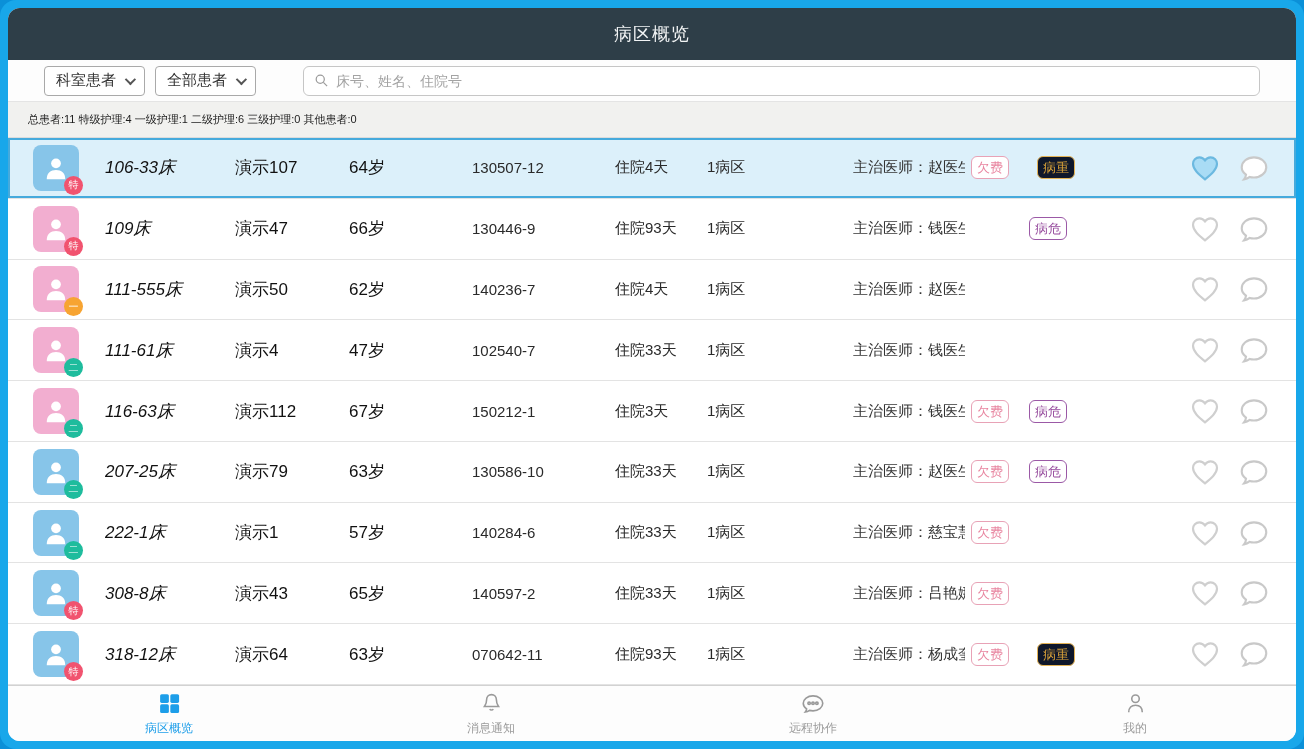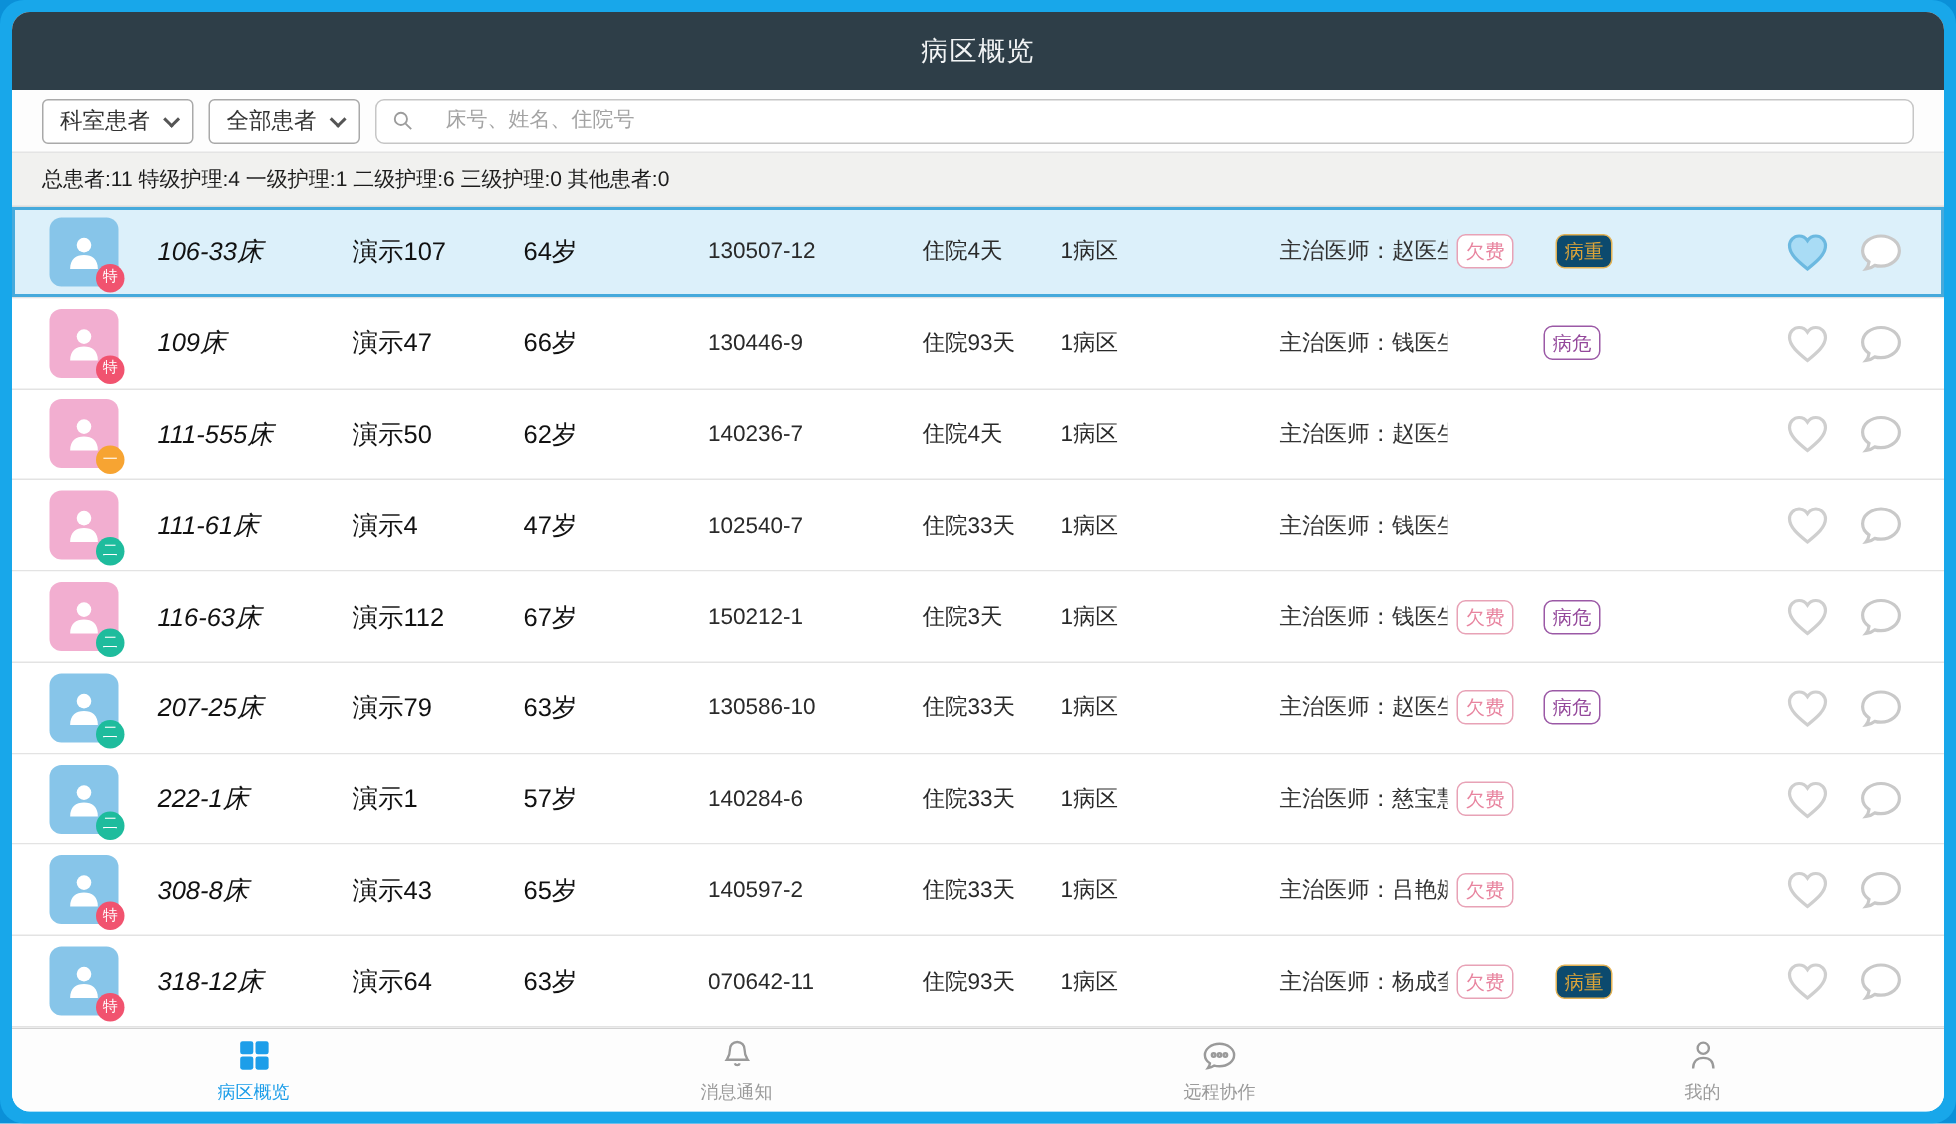--- a/index.html
+++ b/index.html
@@ -5,30 +5,30 @@
   * { margin:0; padding:0; box-sizing:border-box; }
   body { font-family:"Liberation Sans","DejaVu Sans",sans-serif; background:#0b90d8; }
   .frame { width:1304px; height:749px; background:#18a7ea; padding:8px; border-radius:16px; }
   .app { width:100%; height:100%; border-radius:12px; overflow:hidden; display:flex; flex-direction:column; background:#ffffff; }
 
   
   .header { height:52px; background:#2e3e48; display:flex; align-items:center; justify-content:center; flex:none; }
   .header .title { color:#f2f4f5; font-size:18px; letter-spacing:1px; }
 
   
-  .filterbar { height:42px; background:#fdfdfd; display:flex; align-items:center; padding:0 20px; gap:10px; border-bottom:1px solid #e4e4e4; flex:none;font-family:Liberation Mono, monospace; }
+  .filterbar { height:42px; background:#fdfdfd; display:flex; align-items:center; padding:0 36px; gap:10px; border-bottom:1px solid #e4e4e4; flex:none; }
   .dropdown { display:flex; align-items:center; gap:9px; border:1px solid #a9a9a9; border-radius:4px; background:#fff; height:30px; padding:0 11px; font-size:15px; color:#333; cursor:pointer; }
   .chev { width:8px; height:8px; border-right:2px solid #555; border-bottom:2px solid #555; transform:rotate(45deg) translateY(-2px); }
-  .searchbox { flex:1; display:flex; align-items:center; height:30px; border:1px solid #c6c6c6; border-radius:6px; background:#fff; padding:0 10px; gap:21px; }
+  .searchbox { flex:1; display:flex; align-items:center; height:30px; border:1px solid #c6c6c6; border-radius:6px; background:#fff; padding:0 10px; gap:7px;margin-left:37px; }
   .searchbox svg { flex:none; }
   .searchbox input { border:none; outline:none; flex:1; font-size:14px; color:#333; font-family:inherit; background:transparent; }
   .searchbox input::placeholder { color:#a3a3a3; }
 
   
-  .statsbar { height:36px; background:#f1f1ef; display:flex; align-items:center; padding:0 20px; font-size:14px; color:#1c1c1c; border-bottom:1px solid #dcdcdc; flex:none; }
+  .statsbar { height:36px; background:#f1f1ef; display:flex; align-items:center; padding:0 20px; font-size:11px; color:#1c1c1c; border-bottom:1px solid #dcdcdc; flex:none; }
 
   
   .list { flex:1; display:flex; flex-direction:column; background:#fff; }
   .row { flex:1; display:flex; align-items:center; border-bottom:1px solid #e3e3e3; background:#fff; position:relative; cursor:pointer; }
   .row.selected { background:#dcf0fa; box-shadow:inset 0 0 0 2px #46aadc; }
   .avatar-cell { width:97px; flex:none; display:flex; justify-content:flex-start; padding-left:25px; }
   .avatar { width:46px; height:46px; border-radius:8px; position:relative; display:flex; align-items:center; justify-content:center; }
   .avatar.blue { background:#87c5e9; }
   .avatar.pink { background:#f2aed0; }
   .care-badge { position:absolute; right:-4px; bottom:-4px; width:19px; height:19px; border-radius:50%; color:#fff; font-size:10px; display:flex; align-items:center; justify-content:center; line-height:1; }
@@ -37,21 +37,21 @@
   .care-badge.level2 { background:#1ebc9d; }
   .cell { flex:none; font-size:15px; color:#2a2a2a; white-space:nowrap; overflow:hidden; }
   .cell.big { font-size:17px; color:#111; }
   .c-bed { width:130px;font-style:italic; } .c-name { width:114px; } .c-age { width:123px; }
   .c-id { width:143px; } .c-stay { width:92px; } .c-ward { width:146px; }
   .c-doctor { width:112px; font-size:15px; color:#333; }
   .badges { width:118px; flex:none; display:flex; gap:8px; align-items:center; }
   .slot { width:50px; display:flex; justify-content:center; }
   .pill { font-size:13px; line-height:1; padding:4px 5px; border-radius:6px; border:1px solid; white-space:nowrap; }
   .pill.fee { color:#e8849f; border-color:#e8a2b6; background:#fff; }
-  .pill.serious { color:#dca439; border-color:#e3b254; background:#0c4a6e;margin-left:16px; }
+  .pill.serious { color:#dca439; border-color:#e3b254; background:#0f172a;margin-left:16px; }
   .pill.critical { color:#94489b; border-color:#9b59a6; background:#fff; }
   .row-actions { margin-left:auto; display:flex; align-items:center; gap:13px; padding-right:24px; }
   .icon-btn { width:36px; height:36px; display:flex; align-items:center; justify-content:center; cursor:pointer; }
   .heart path { fill:none; stroke:#cfcfcf; stroke-width:1.6; }
   .heart.favorited path { fill:#a9dcf5; stroke:#6cb9e0; }
   .chat path { fill:#fff; stroke:#c9c9c9; stroke-width:1.6; }
 
   
   .nav { height:56px; flex:none; background:#fdfdfd; border-top:1px solid #d2d2d2; display:flex; }
   .nav-item { flex:1; display:flex; flex-direction:column; align-items:center; justify-content:center; gap:3px; cursor:pointer; }

